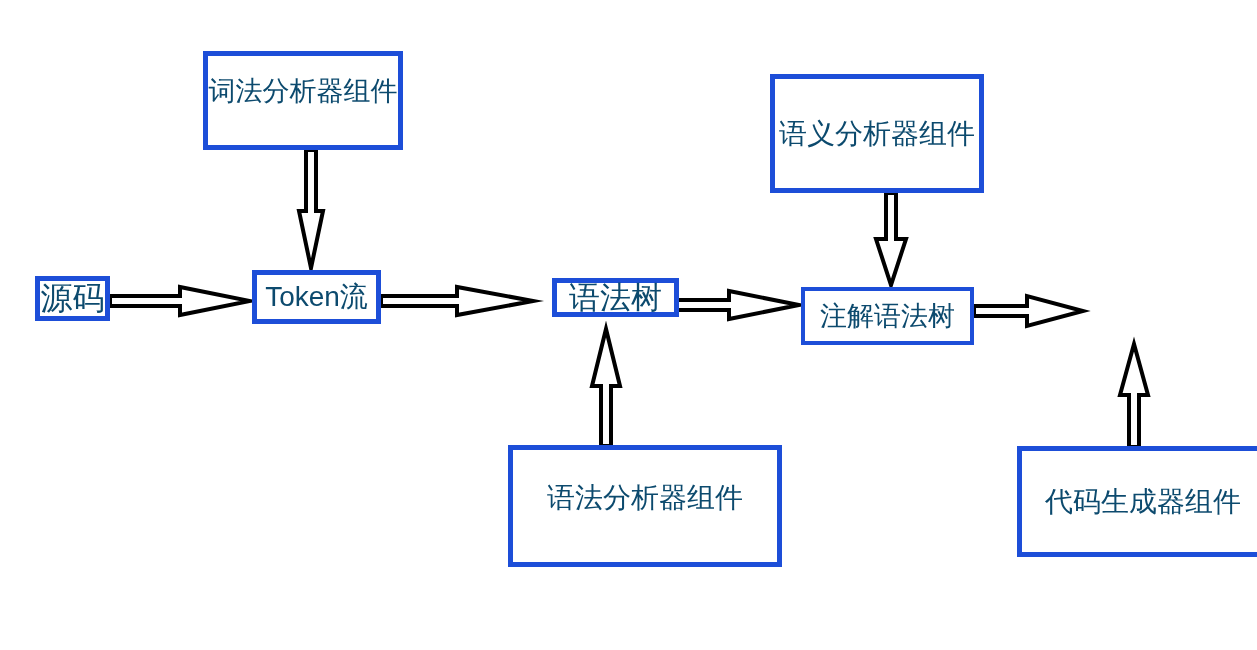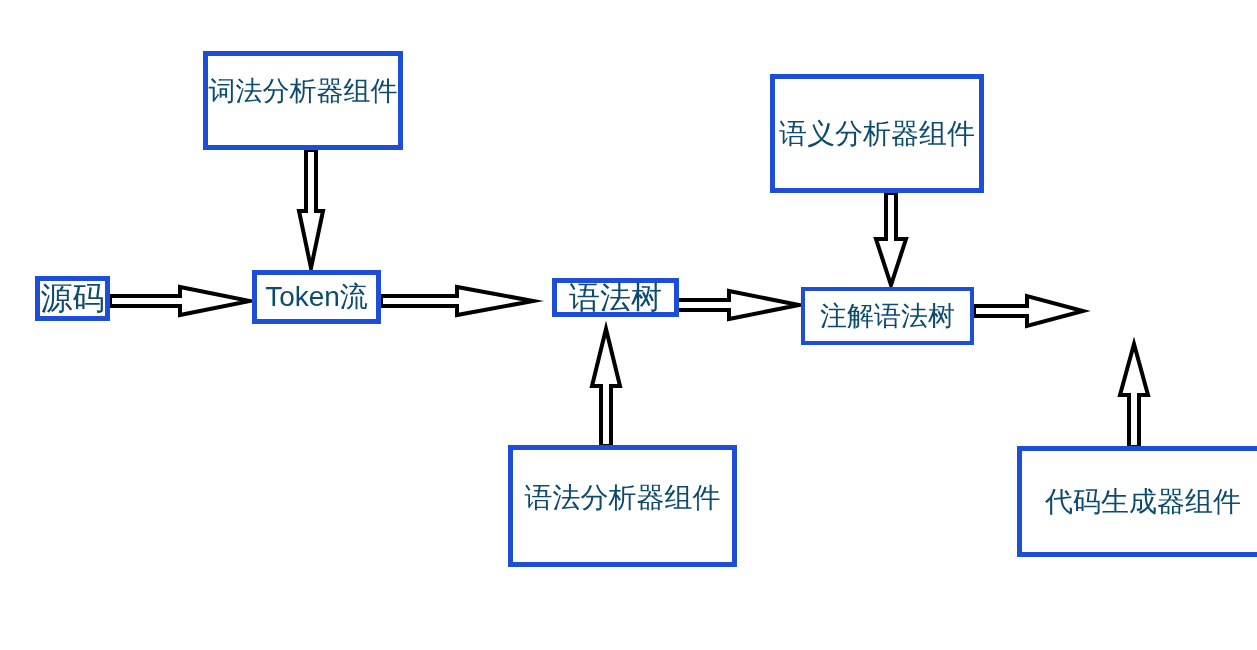--- a/index.html
+++ b/index.html
@@ -32,21 +32,21 @@
     text-align: center;
     white-space: nowrap;
     color: #0c4a6e;
   }
   .node.thin { border-width: 4px; text-align: center; }
   
   .n-lexer    { left: 203px;  top: 51px;  width: 200px; height: 99px;  font-size: 27px; padding-bottom: 20px; }
   .n-source   { left: 35px;   top: 276px; width: 75px;  height: 45px;  font-size: 32px; }
   .n-token    { left: 252px;  top: 270px; width: 129px; height: 54px;  font-size: 28px; }
   .n-syntax   { left: 535px;  top: 278px; width: 127px; height: 39px;  font-size: 31px; margin-left: 17px; }
-  .n-parser   { left: 508px;  top: 445px; width: 229px; height: 122px; font-size: 28px; padding-bottom: 16px; }
+  .n-parser   { left: 508px;  top: 445px; width: 274px; height: 122px; font-size: 28px; padding-bottom: 16px; }
   .n-semantic { left: 770px;  top: 74px;  width: 214px; height: 119px; font-size: 28px; }
   .n-annot    { left: 801px;  top: 287px; width: 173px; height: 58px;  font-size: 27px; }
   .n-bytecode { left: 1085px; top: 287px; width: 115px; height: 55px;  font-size: 27px; }
   .n-codegen  { left: 1017px; top: 446px; width: 252px; height: 111px; font-size: 28px; }
 </style>
 </head>
 <body>
 
 <div class="canvas">
 

